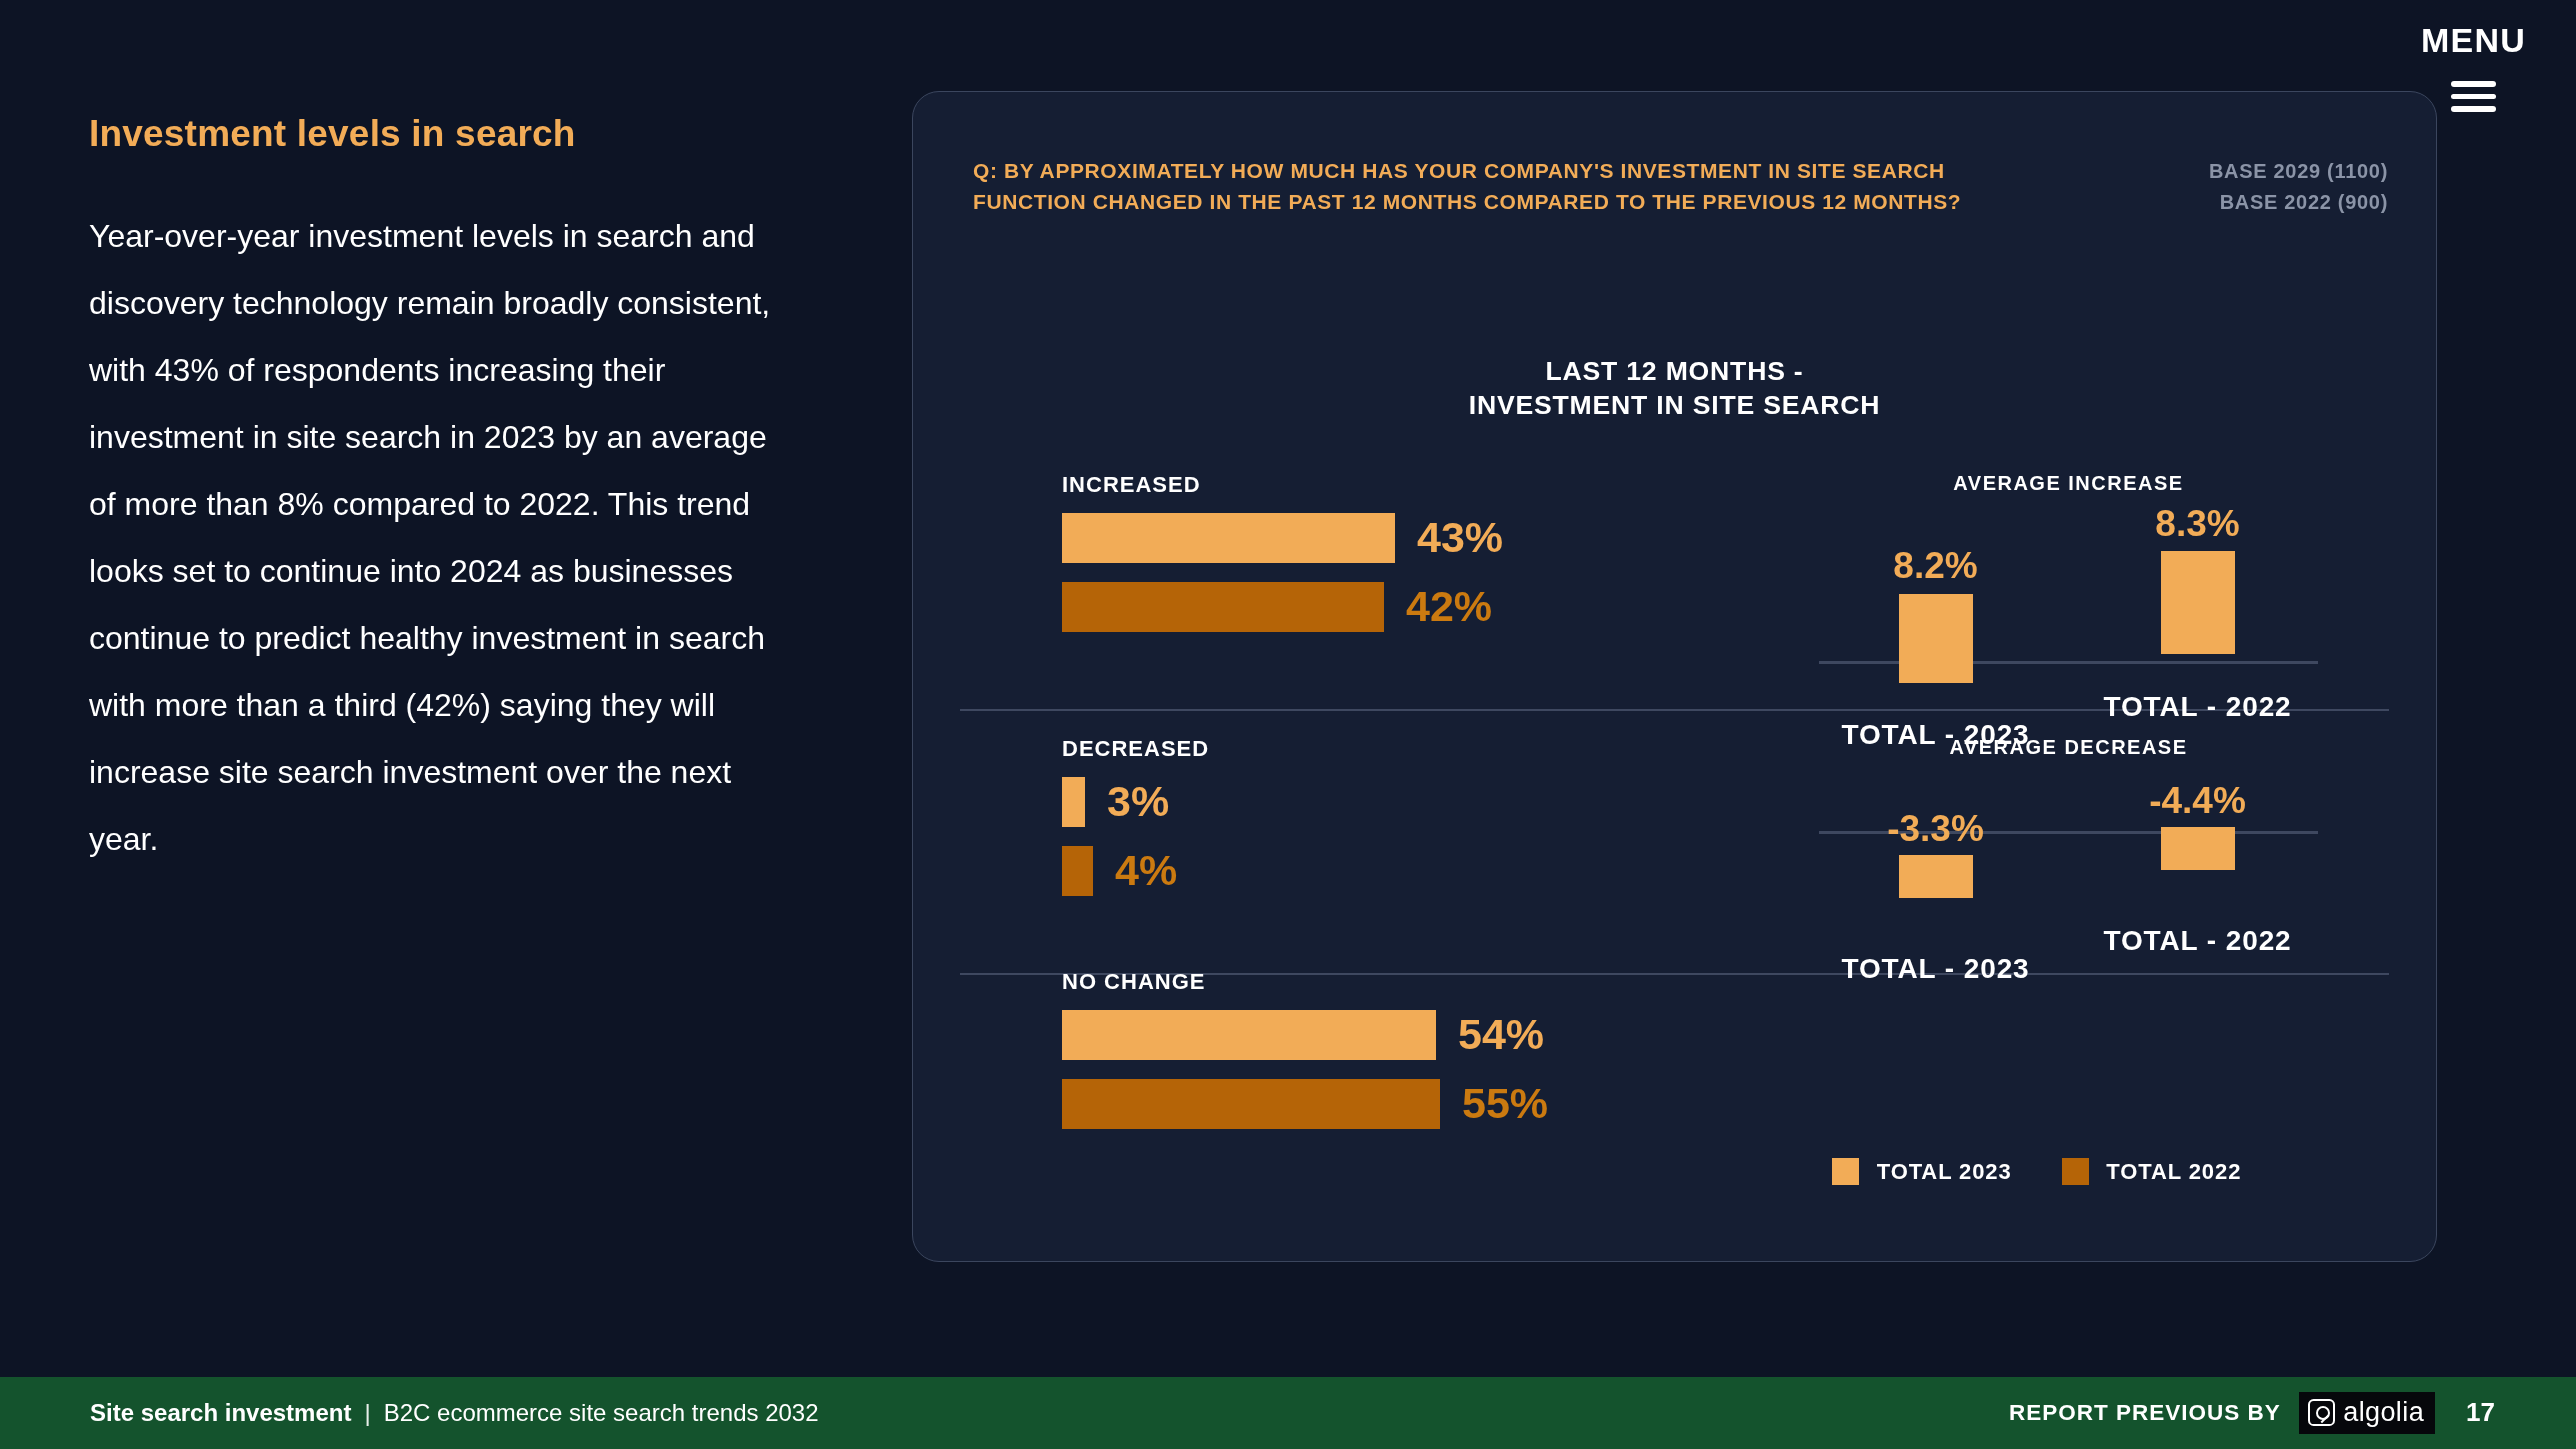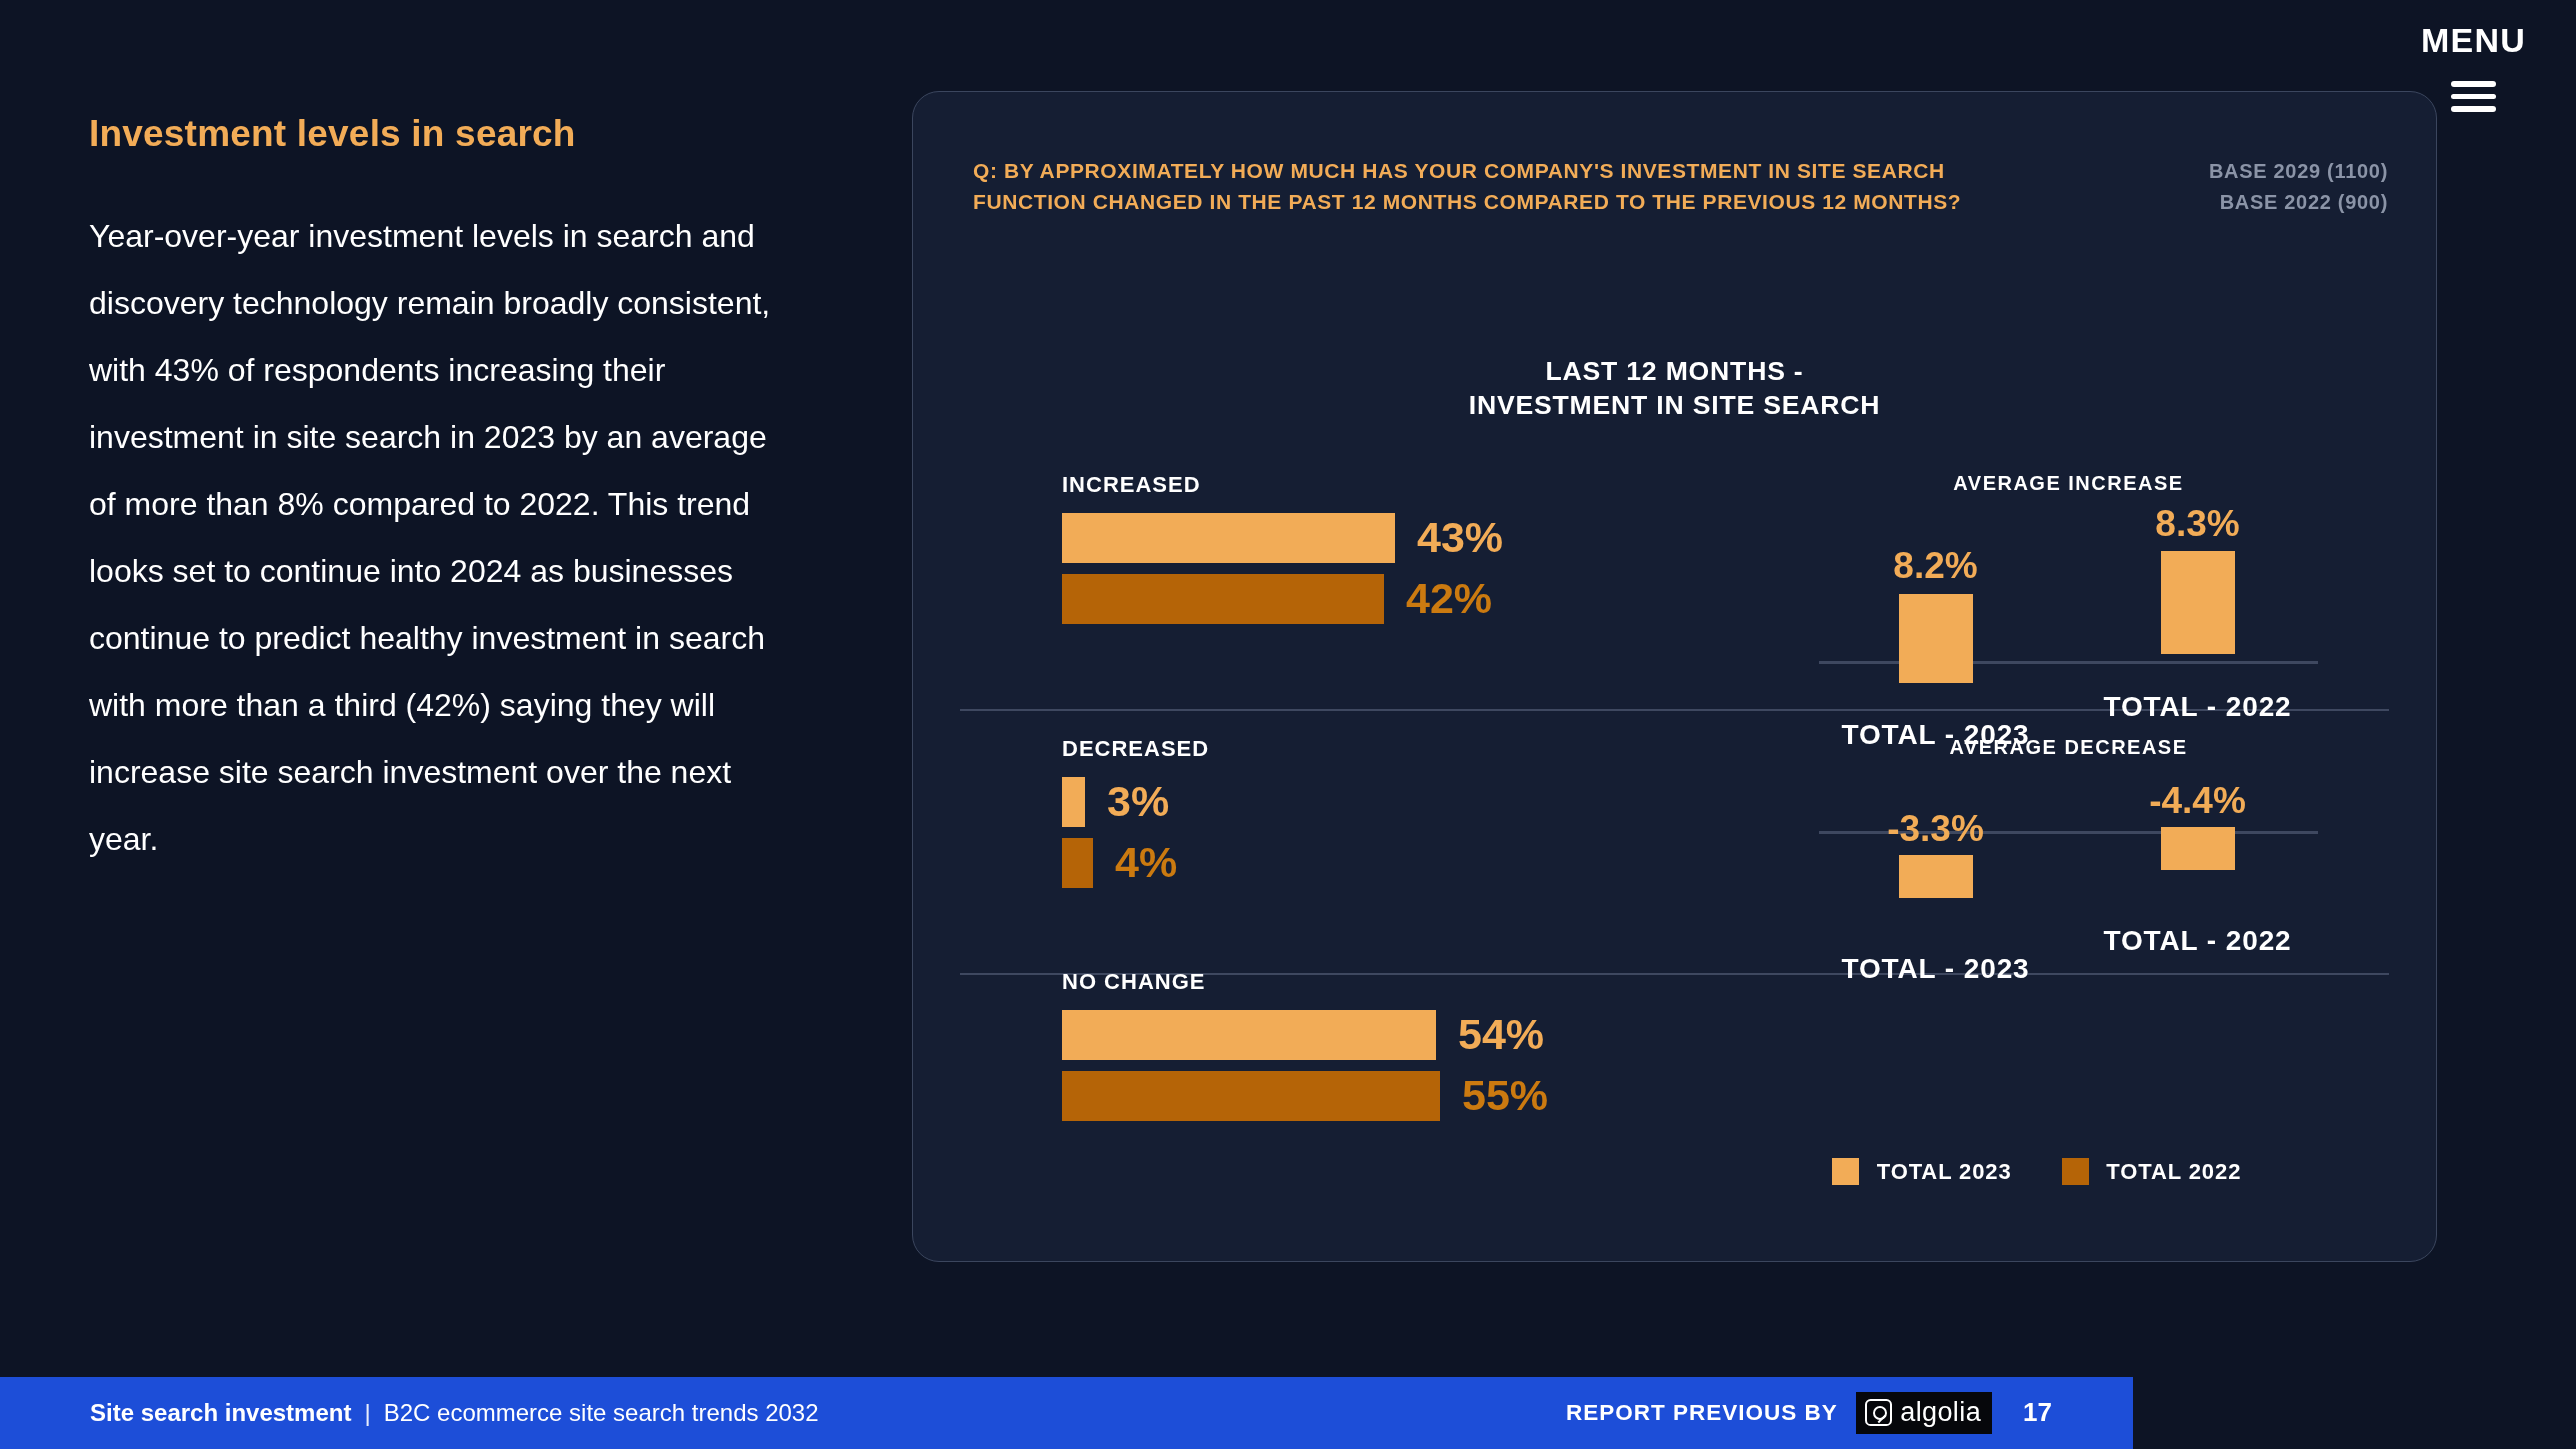--- a/index.html
+++ b/index.html
@@ -158,21 +158,21 @@
   .cat-label {
     font-size: 22px;
     font-weight: 700;
     letter-spacing: 1px;
     color: #ffffff;
     margin-bottom: 14.5px;
   }
   .bar-row {
     display: flex;
     align-items: center;
-    margin-bottom: 11px;
+    margin-bottom: 19px;
   }
   .bar {
     height: 50px;
   }
   .bar-2023 { background: #f2ac57; }
   .bar-2022 { background: #b56407; }
   .bar-val {
     font-size: 43px;
     font-weight: 700;
     margin-left: 22px;
@@ -270,23 +270,23 @@
     letter-spacing: 0.9px;
     color: #ffffff;
     white-space: nowrap;
   }
 
   
   .footer {
     position: absolute;
     left: 0;
     bottom: 0;
-    width: 2133px;
+    width: 2576px;
     height: 72px;
-    background: #1d4ed8;
+    background: #14532d;
     display: flex;
     align-items: center;
   }
   .footer-left {
     position: absolute;
     left: 90px;
     font-size: 24px;
     color: #ffffff;
     display: flex;
     align-items: baseline;

